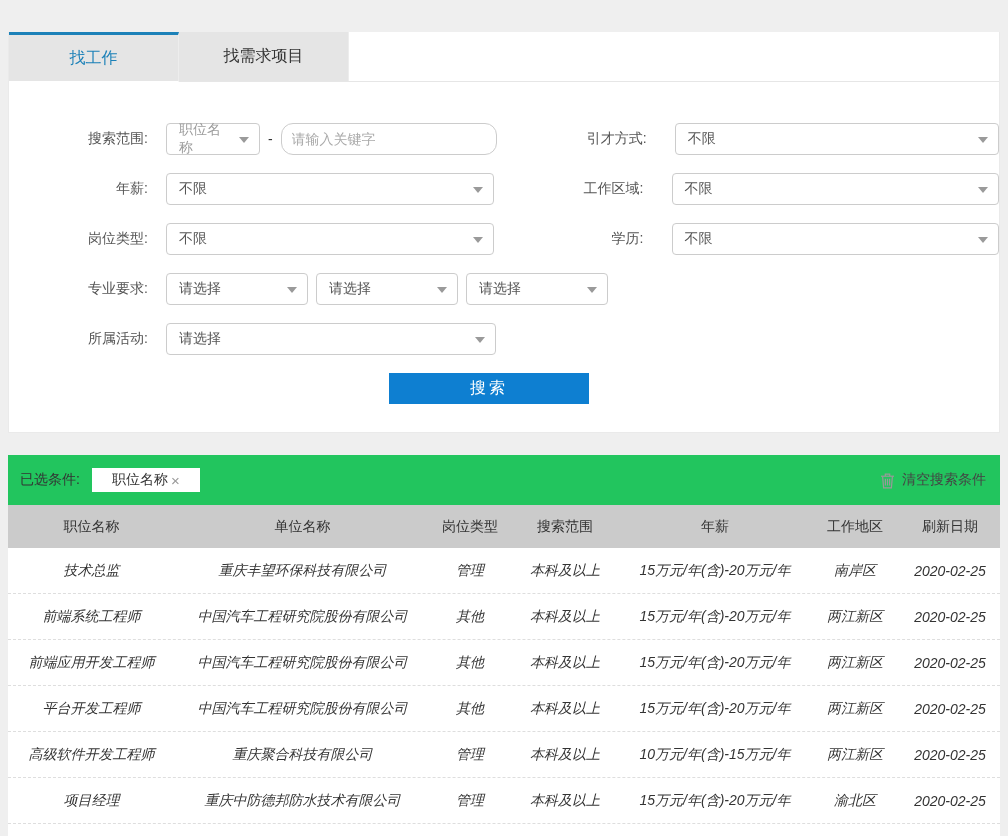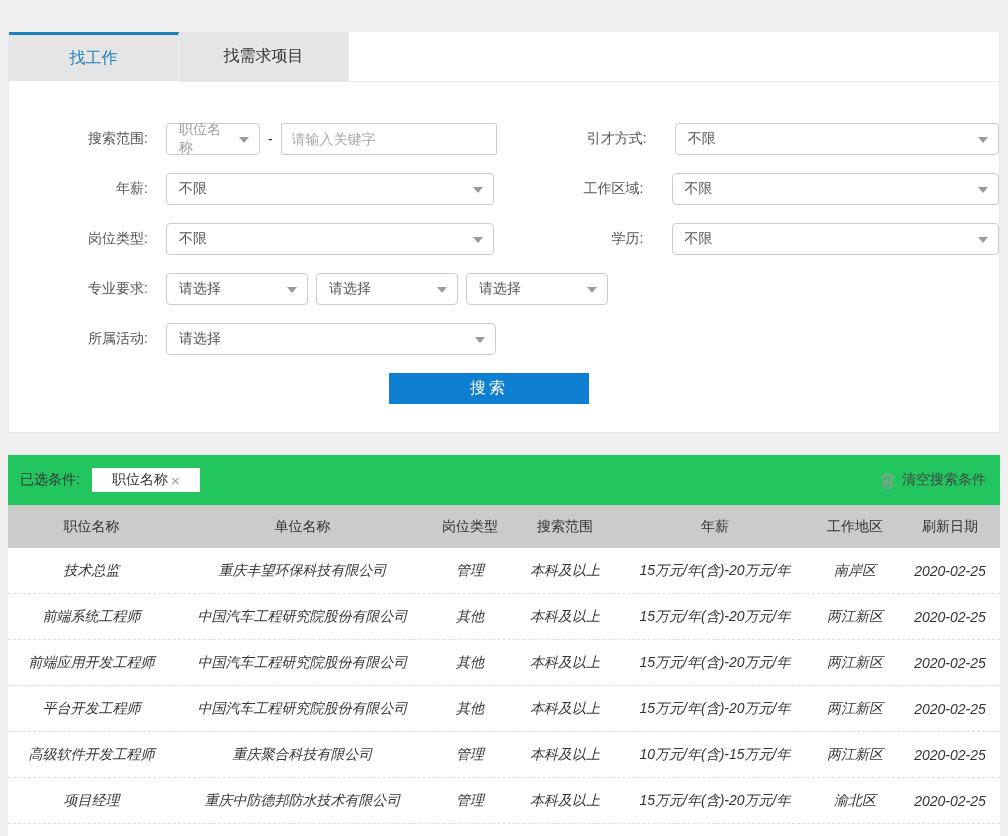--- a/index.html
+++ b/index.html
@@ -38,21 +38,21 @@
     width:0; height:0;
     border-left:5px solid transparent; border-right:5px solid transparent;
     border-top:6px solid #9a9a9a;
   }
   .w330 { width:330px; }
   .w142 { width:142px; margin-right:8px; }
   .w95  { width:95px; }
   .dash { margin:0 0 0 8px; color:#333; }
   .kw-input {
     width:220px; height:32px; margin-left:8px;
-    border:1px solid #ccc; border-radius:2px; padding:0 10px;
+    border:1px solid #ccc; border-radius:12px; padding:0 10px;
     font-size:14px; color:#333; outline:none; background:#fff;
   }
   .kw-input::placeholder { color:#aaa; }
   .btn-row { margin-top:6px; padding-left:380px; }
   .search-btn {
     width:200px; height:31px; background:#0e7fd1; color:#fff;
     font-size:16px; letter-spacing:3px; border:none; cursor:pointer;
     display:flex; align-items:center; justify-content:center;
   }
   

